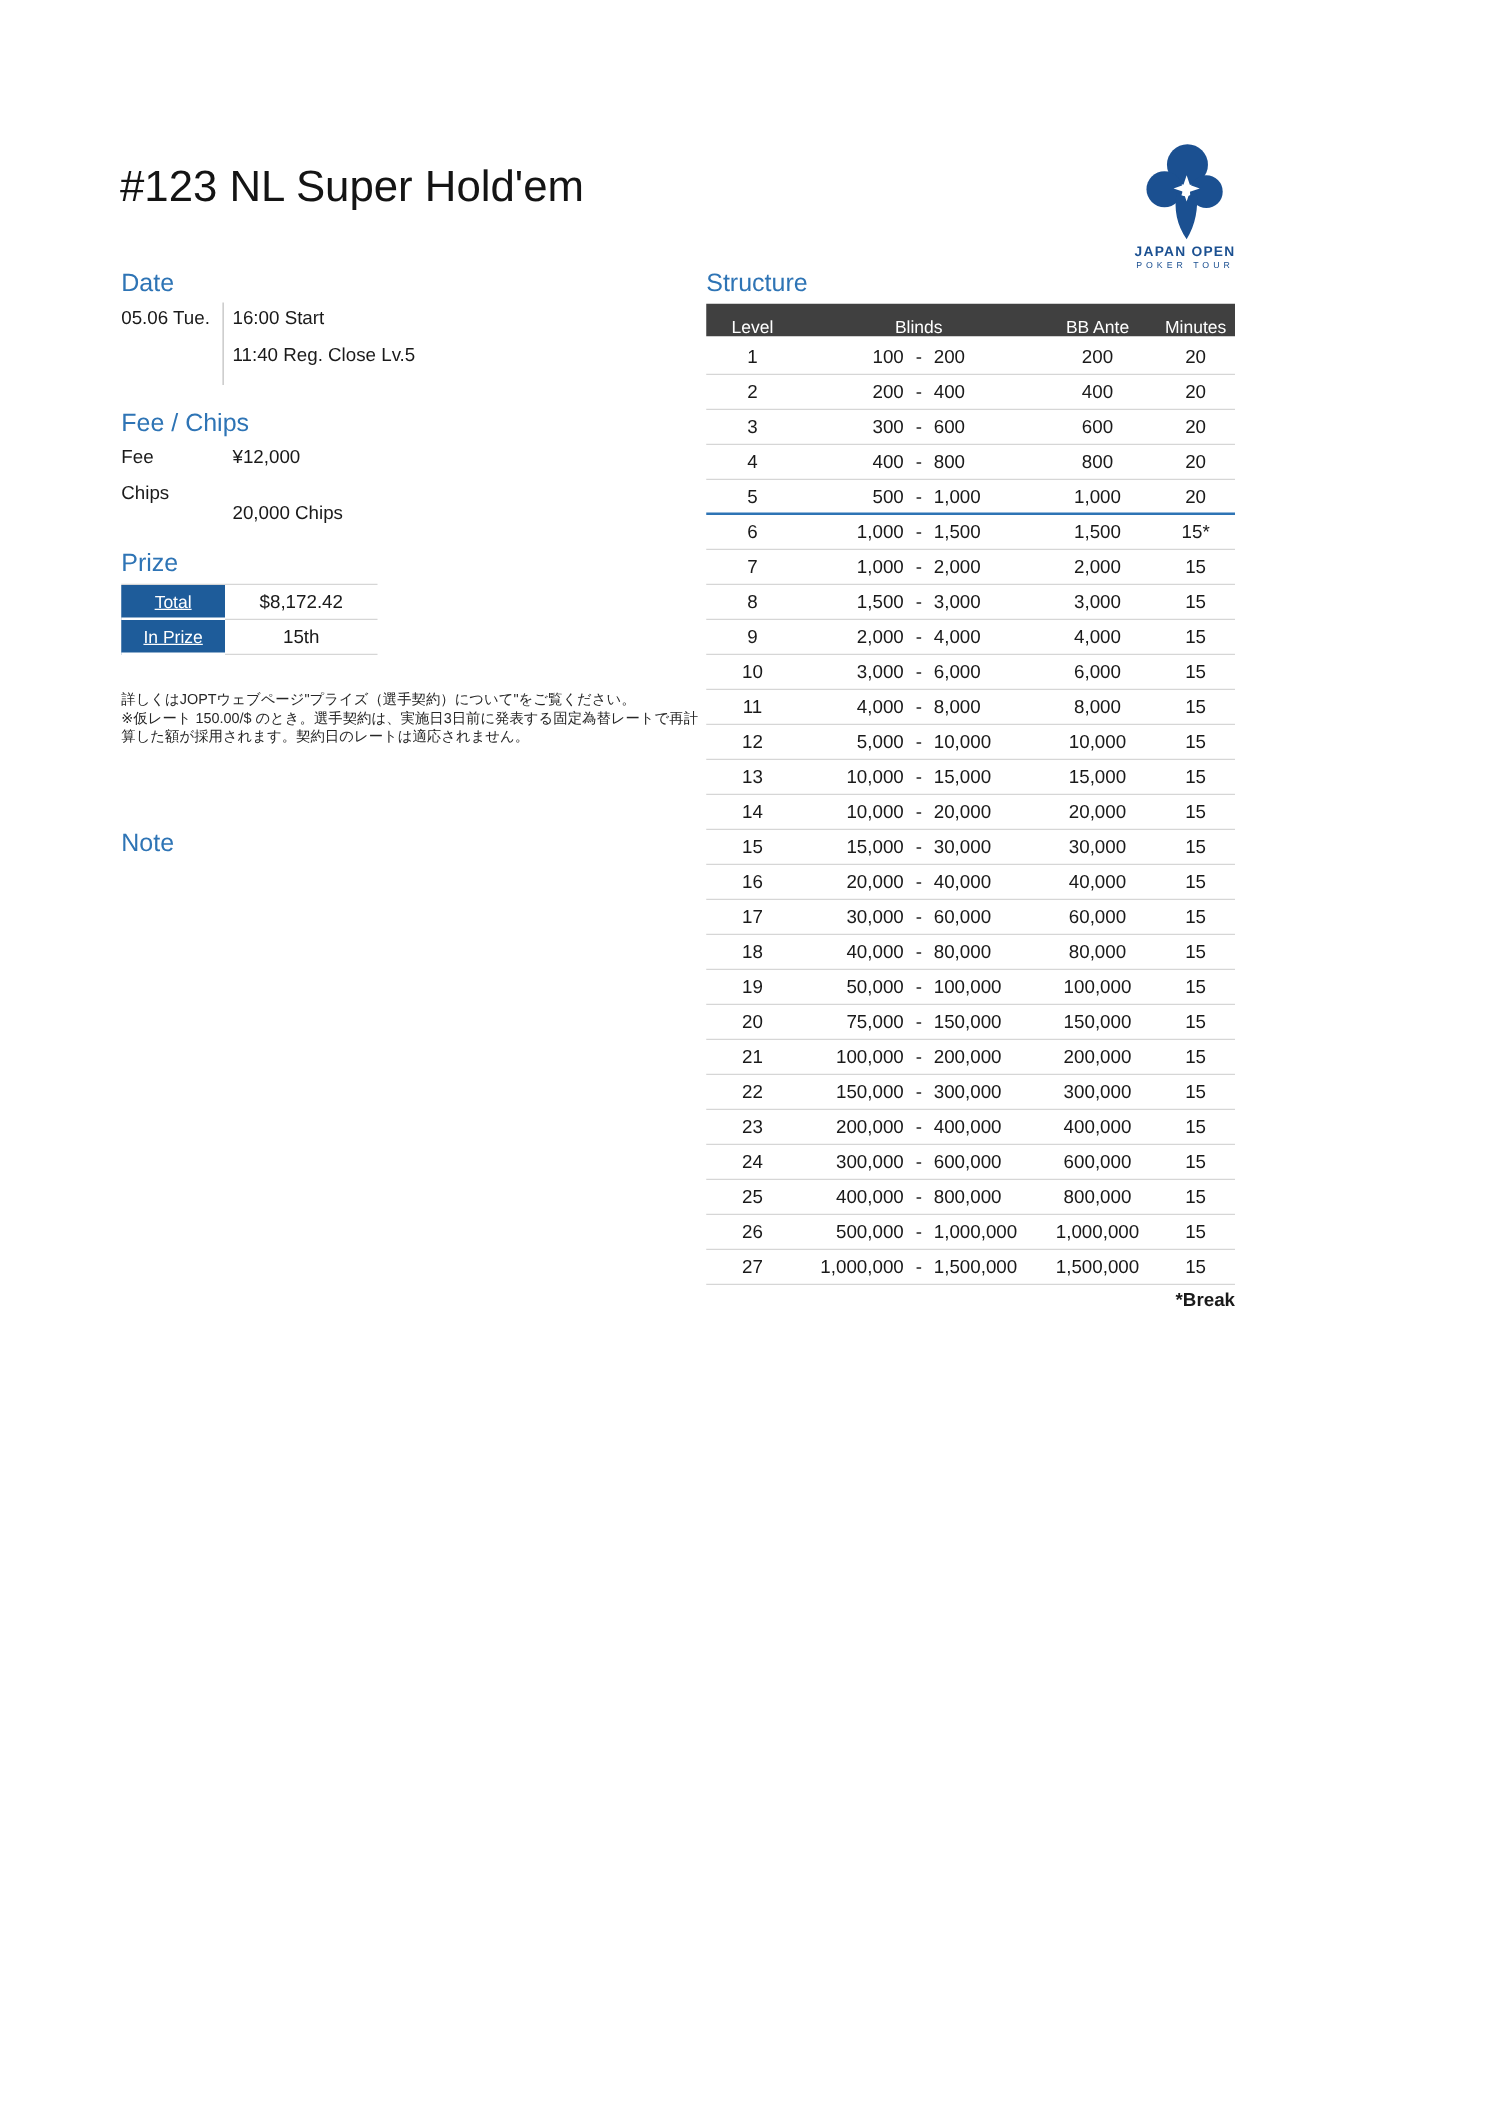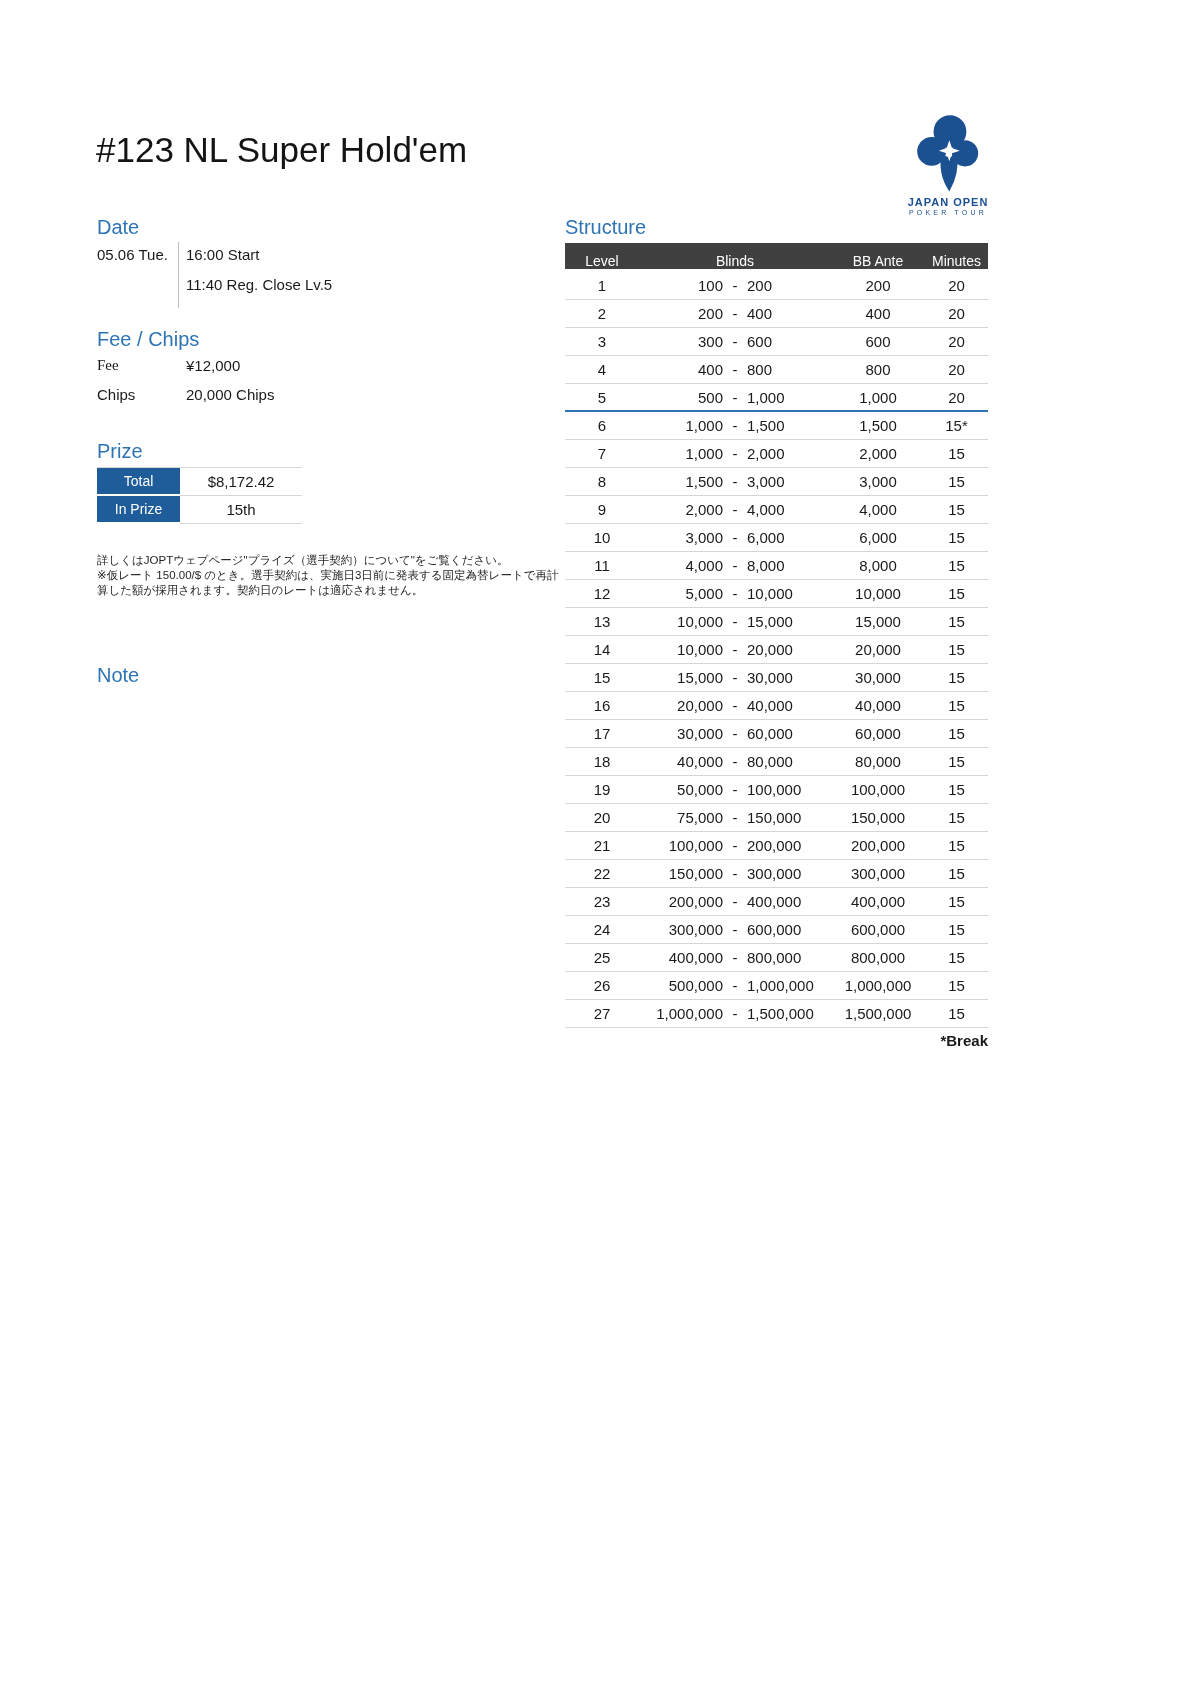--- a/index.html
+++ b/index.html
@@ -16,21 +16,21 @@
 
   .sec-heading { position:absolute; left:97px; font-size:20px; font-weight:400; color:#2E74B5; }
 
   .kv-label { position:absolute; left:97px; font-size:15px; color:#1a1a1a; }
   .kv-value { position:absolute; left:186px; font-size:15px; color:#1a1a1a; }
   .date-divider { position:absolute; left:178px; top:242px; width:1px; height:66px; background:#BFBFBF; }
 
   
   .prize-table { position:absolute; left:97px; top:467px; width:205px; border-top:1px solid #D6D6D6; }
   .prow { display:flex; align-items:stretch; height:28px; }
-  .plabel { width:83px; background:#1E5C9A; color:#fff; font-size:14px; display:flex; align-items:center; justify-content:center; border-bottom:2px solid #fff; }
+  .plabel { width:83px; background:#1E5C9A; color:#fff; font-size:14px; display:flex; align-items:center; justify-content:center; border-bottom:2px solid #fff;text-decoration:underline; }
   .pvalue { flex:1; font-size:15px; display:flex; align-items:center; justify-content:center; border-bottom:1px solid #D6D6D6; }
 
   
   .disclaimer { position:absolute; left:97px; top:553px; width:468px; font-size:11.5px; line-height:15px; color:#262626; }
 
   
   .note-list { position:absolute; left:97px; top:696px; width:452px; font-size:14px; line-height:29px; color:#1a1a1a; }
 
   
   .structure-table { position:absolute; left:565px; top:243px; width:423px; }
@@ -74,24 +74,24 @@
     <div class="logo-sub">POKER TOUR</div>
   </div>
 
   <div class="sec-heading" style="top:216px;">Date</div>
   <div class="kv-label" style="top:246px;">05.06 Tue.</div>
   <div class="date-divider"></div>
   <div class="kv-value" style="top:246px;">16:00 Start</div>
   <div class="kv-value" style="top:276px;">11:40 Reg. Close Lv.5</div>
 
   <div class="sec-heading" style="top:328px;">Fee / Chips</div>
-  <div class="kv-label" style="top:357px;font-family:Liberation Serif, serif;">Fee</div>
+  <div class="kv-label" style="top:357px;">Fee</div>
   <div class="kv-value" style="top:357px;">¥12,000</div>
   <div class="kv-label" style="top:386px;">Chips</div>
-  <div class="kv-value" style="top:386px;text-align:right;">20,000 Chips</div>
+  <div class="kv-value" style="top:402px;text-align:right;">20,000 Chips</div>
 
   <div class="sec-heading" style="top:440px;">Prize</div>
   <div class="prize-table">
     <div class="prow">
       <div class="plabel">Total</div>
       <div class="pvalue">$8,172.42</div>
     </div>
     <div class="prow">
       <div class="plabel">In Prize</div>
       <div class="pvalue">15th</div>

